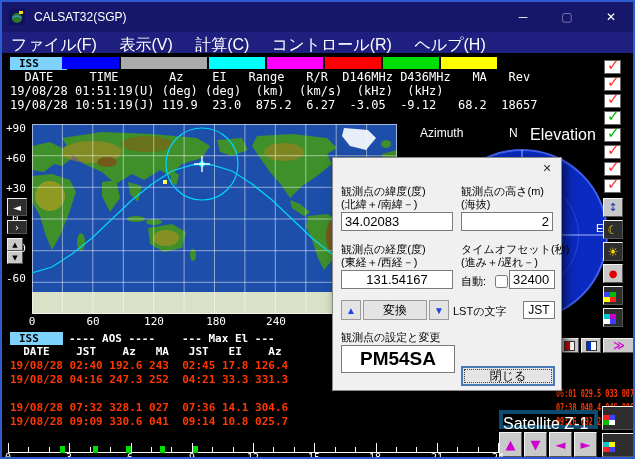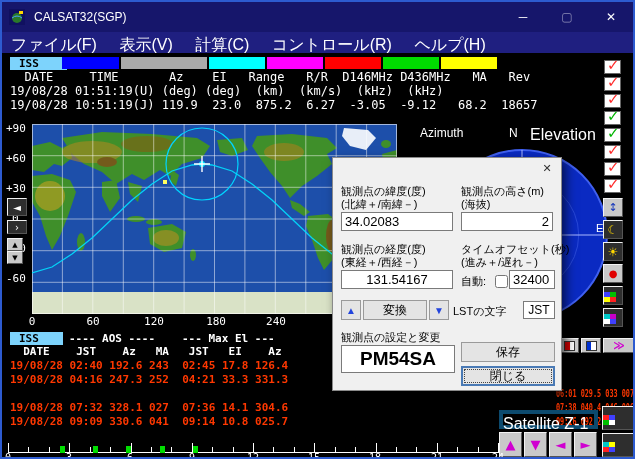--- a/index.html
+++ b/index.html
@@ -289,17 +289,16 @@
     <input class="dinput" style="left: 176px; top: 112px; width: 46px; height: 19px;" value="32400">
 
     <button class="diag-btn" style="left:8px;top:142px;width:20px;height:20px;color:#2244dd;font-size:10px">▲</button>
     <button class="diag-btn" style="left:30px;top:142px;width:64px;height:20px">変換</button>
     <button class="diag-btn" style="left:96px;top:142px;width:20px;height:20px;color:#2244dd;font-size:10px">▼</button>
     <span class="dlabel" style="left:120px;top:146px">LSTの文字</span>
     <input class="dinput" style="left: 190px; top: 143px; width: 32px; height: 18px; text-align: center; font-size: 12px;" value="JST">
 
     <span class="dlabel" style="left:8px;top:172px">観測点の設定と変更</span>
     <input class="dinput" style="left: 8px; top: 187px; width: 114px; height: 28px; font-size: 19px; font-weight: bold; text-align: center;" value="PM54SA">
-    <button class="diag-btn" style="left:128px;top:184px;width:94px;height:20px">保存</button>
     <button class="diag-btn" style="left:128px;top:208px;width:94px;height:20px;border:2px solid #4a7ab5;outline:1px dotted #444;outline-offset:-4px">閉じる</button>
   </div>
 
 </div>
 
 </body></html>

